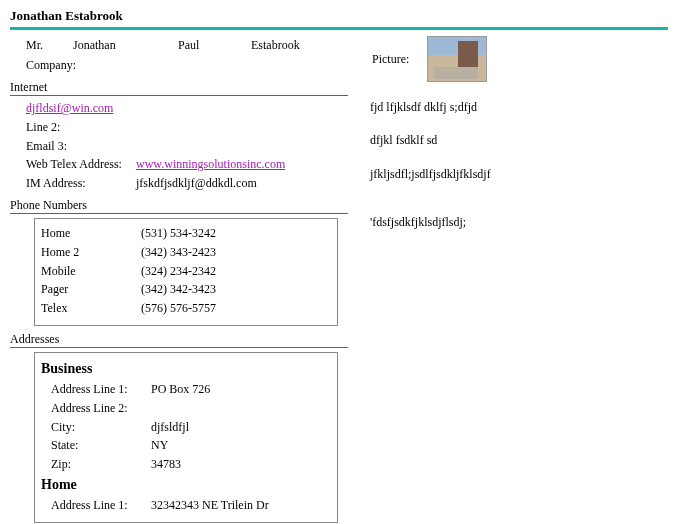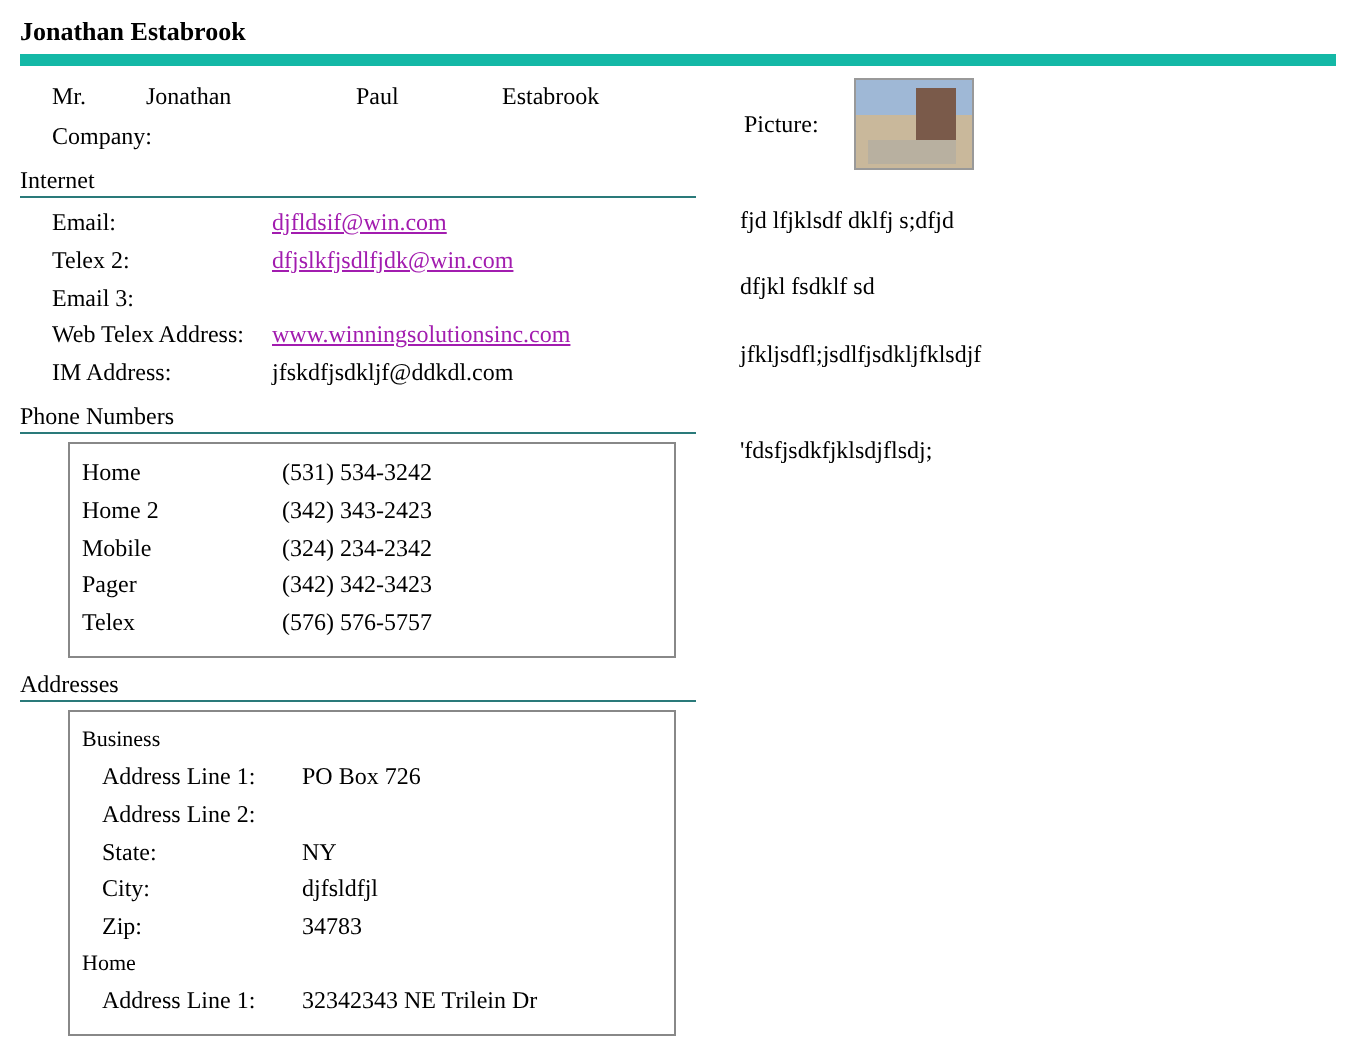--- a/index.html
+++ b/index.html
@@ -10,21 +10,21 @@
     background: #fff;
     width: 678px;
     height: 524px;
     padding: 8px 10px;
     position: relative;
   }
   .page-title {
     font-weight: bold;
     font-size: 13px;
     padding-bottom: 3px;
-    border-bottom: 6px solid #14b8a6;
+    border-bottom: 3px solid #14b8a6;
     margin-bottom: 6px;
   }
   .cols {
     display: flex;
     gap: 20px;
   }
   .left { flex: 1; }
   .right { width: 300px; }
   .row { display: flex; margin: 2px 0 2px 16px; line-height: 1.4; }
   .lbl { min-width: 110px; }
@@ -37,21 +37,21 @@
     font-size: 12px;
   }
   a.link { color: #a21caf; text-decoration: underline; }
   .box {
     border: 1px solid #888;
     margin: 0 10px 6px 24px;
     padding: 4px 6px 6px 6px;
   }
   .box .prow { display: flex; margin: 2px 0; line-height: 1.4; }
   .box .plbl { width: 100px; }
-  .sub-head { font-weight: normal; font-size: 11px; margin: 4px 0 4px 0; }
+  .sub-head { font-weight: bold; font-size: 14px; margin: 4px 0 4px 0; }
   .addr .prow .plbl { width: 100px; }
   .addr .inner { margin-left: 10px; }
   .pic-row { display: flex; align-items: center; gap: 18px; margin-left: 4px; }
   .pic-lbl { }
   .pic {
     width: 60px; height: 46px;
     background: linear-gradient(#9fb8d6 0 40%, #c9b89b 40% 100%);
     position: relative;
     border: 1px solid #999;
   }
@@ -87,26 +87,24 @@
       <span style="width:70px">Paul</span>
       <span>Estabrook</span>
     </div>
     <div class="row">
         <span class="lbl-s">Company:</span>
         <span></span>
       </div>
 
     <div class="sec-title">Internet</div>
     <div class="row">
-        <span class="lbl">Email:</span>
         <a class="link">djfldsif@win.com</a>
       </div>
     <div class="row">
-        <span class="lbl">Telex 2:</span>
-        <a class="link">dfjslkfjsdlfjdk@win.com</a>
+        <span class="lbl">Line 2:</span>
       </div>
     <div class="row">
         <span class="lbl">Email 3:</span>
         <span></span>
       </div>
     <div class="row">
         <span class="lbl">Web Telex Address:</span>
         <a class="link">www.winningsolutionsinc.com</a>
       </div>
     <div class="row">
@@ -144,26 +142,26 @@
       <div class="inner">
         <div class="prow">
             <span class="plbl">Address Line 1:</span>
             <span>PO Box 726</span>
           </div>
         <div class="prow">
             <span class="plbl">Address Line 2:</span>
             <span></span>
           </div>
         <div class="prow">
+            <span class="plbl">City:</span>
+            <span>djfsldfjl</span>
+          </div>
+        <div class="prow">
             <span class="plbl">State:</span>
             <span>NY</span>
-          </div>
-        <div class="prow">
-            <span class="plbl">City:</span>
-            <span>djfsldfjl</span>
           </div>
         <div class="prow">
             <span class="plbl">Zip:</span>
             <span>34783</span>
           </div>
       </div>
       <div class="sub-head">Home</div>
       <div class="inner">
         <div class="prow">
             <span class="plbl">Address Line 1:</span>

